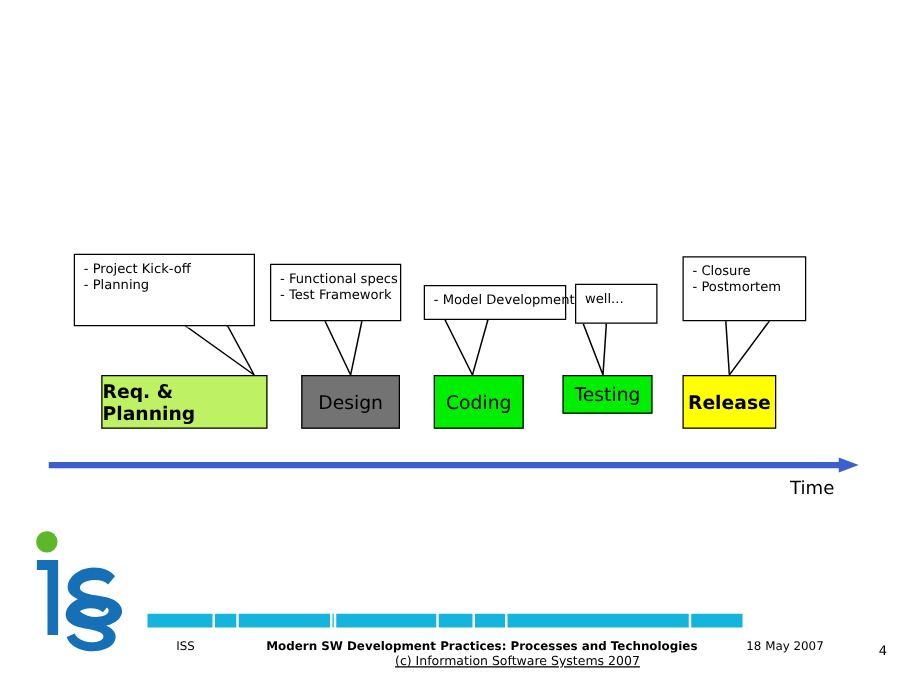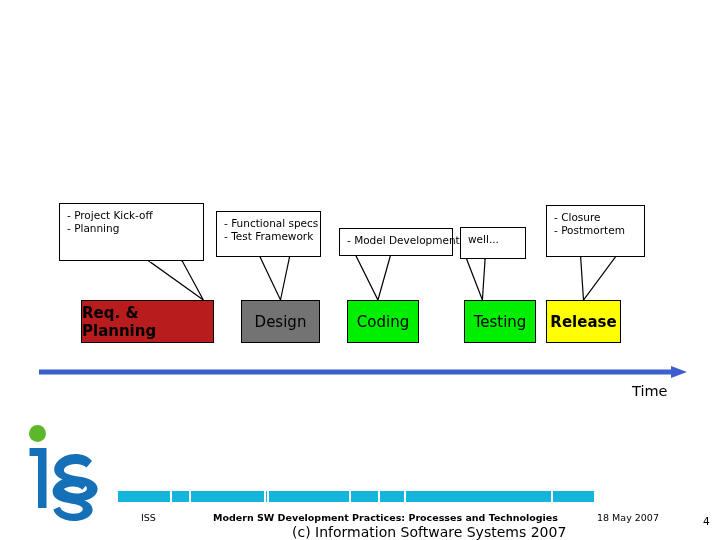--- a/index.html
+++ b/index.html
@@ -60,21 +60,21 @@
   
   #footer-bar{position:absolute;left:118px;top:491px;width:476px;height:11px;}
   .fseg{position:absolute;top:0;height:11px;background:#14b4dc;}
   #footer-org{
     position:absolute;left:141px;top:512px;font-size:9.5px;color:#000;white-space:nowrap;
   }
   #footer-main{
     position:absolute;left:213px;top:512px;font-size:9.5px;font-weight:bold;color:#000;white-space:nowrap;
   }
   #footer-copy{
-    position:absolute;left:292px;top:524px;font-size:14px;color:#000;white-space:nowrap;
+    position:absolute;left:316px;top:524px;font-size:10px;color:#000;white-space:nowrap;text-decoration:underline;
   }
   #footer-date{
     position:absolute;left:597px;top:512px;font-size:9.5px;color:#000;white-space:nowrap;
   }
   #page-number{
     position:absolute;left:703px;top:515px;font-size:10.5px;color:#000;white-space:nowrap;
   }
   svg{display:block;overflow:visible;}
 </style>
 </head>
@@ -121,30 +121,30 @@
       </div>
       <div class="callout" style="left: 546px; top: 205px; width: 99px; height: 52px;">
         <div class="ctext">
           <div>- Closure</div>
           <div>- Postmortem</div>
         </div>
       </div>
     </div>
 
   <div id="phase-layer">
-      <div class="phase yellow" style="left: 81px; top: 300px; width: 133px; height: 43px; background: #b91c1c;">
+      <div class="phase yellow" style="left: 81px; top: 300px; width: 133px; height: 43px; background: #bef264;">
         <span>Req. &amp; Planning</span>
       </div>
       <div class="phase green" style="left: 241px; top: 300px; width: 79px; height: 43px; background: #737373;">
         <span>Design</span>
       </div>
       <div class="phase green" style="left: 347px; top: 300px; width: 72px; height: 43px; background: rgb(0, 238, 0);">
         <span>Coding</span>
       </div>
-      <div class="phase green" style="left: 464px; top: 300px; width: 72px; height: 43px; background: rgb(0, 238, 0); justify-content: center;">
+      <div class="phase green" style="left: 450px; top: 300px; width: 72px; height: 31px; background: rgb(0, 238, 0); justify-content: center;">
         <span>Testing</span>
       </div>
       <div class="phase yellow" style="left: 546px; top: 300px; width: 75px; height: 43px; background: rgb(255, 255, 0);">
         <span>Release</span>
       </div>
     </div>
 
   <svg id="time-axis" viewBox="0 0 648 12">
     <line id="ta-line" x1="0" y1="6" x2="636" y2="6" stroke="#3c5fd0" stroke-width="5"></line>
     <polygon id="ta-head" points="632,0 648,6 632,12" fill="#3c5fd0"></polygon>

